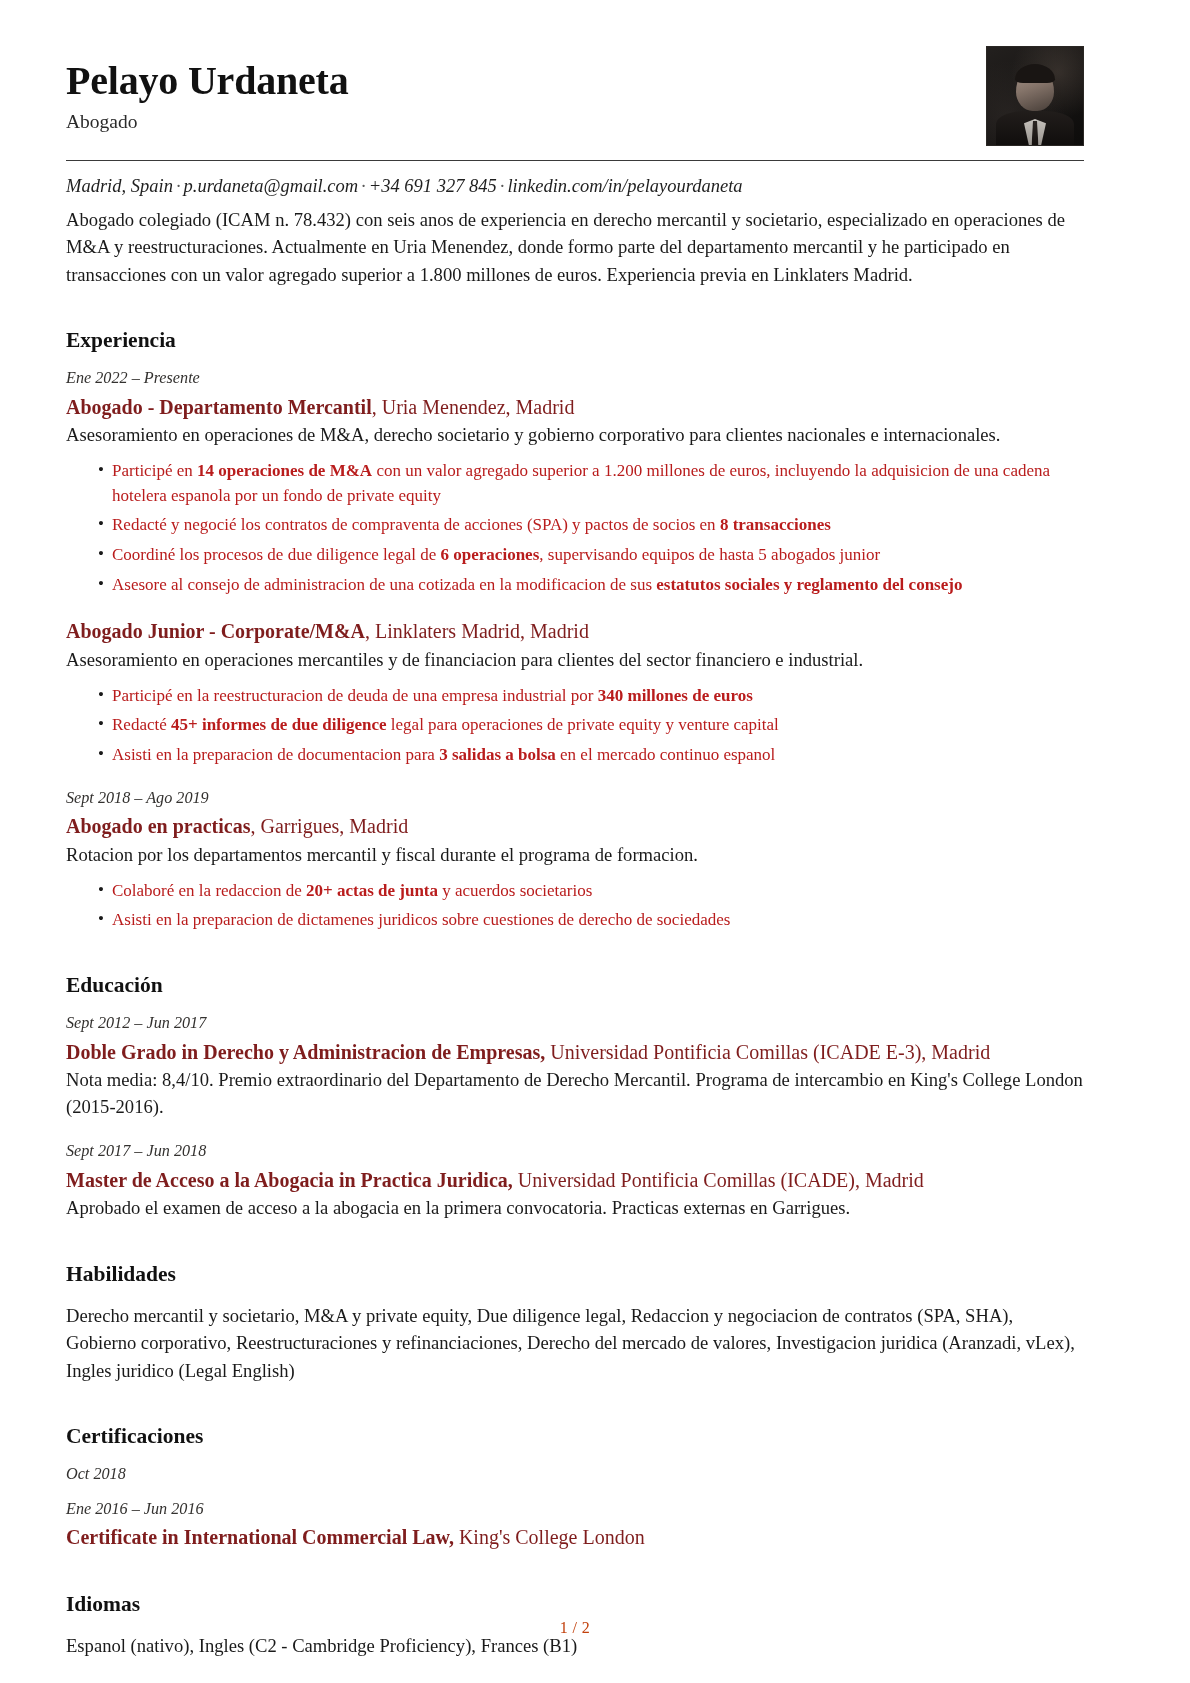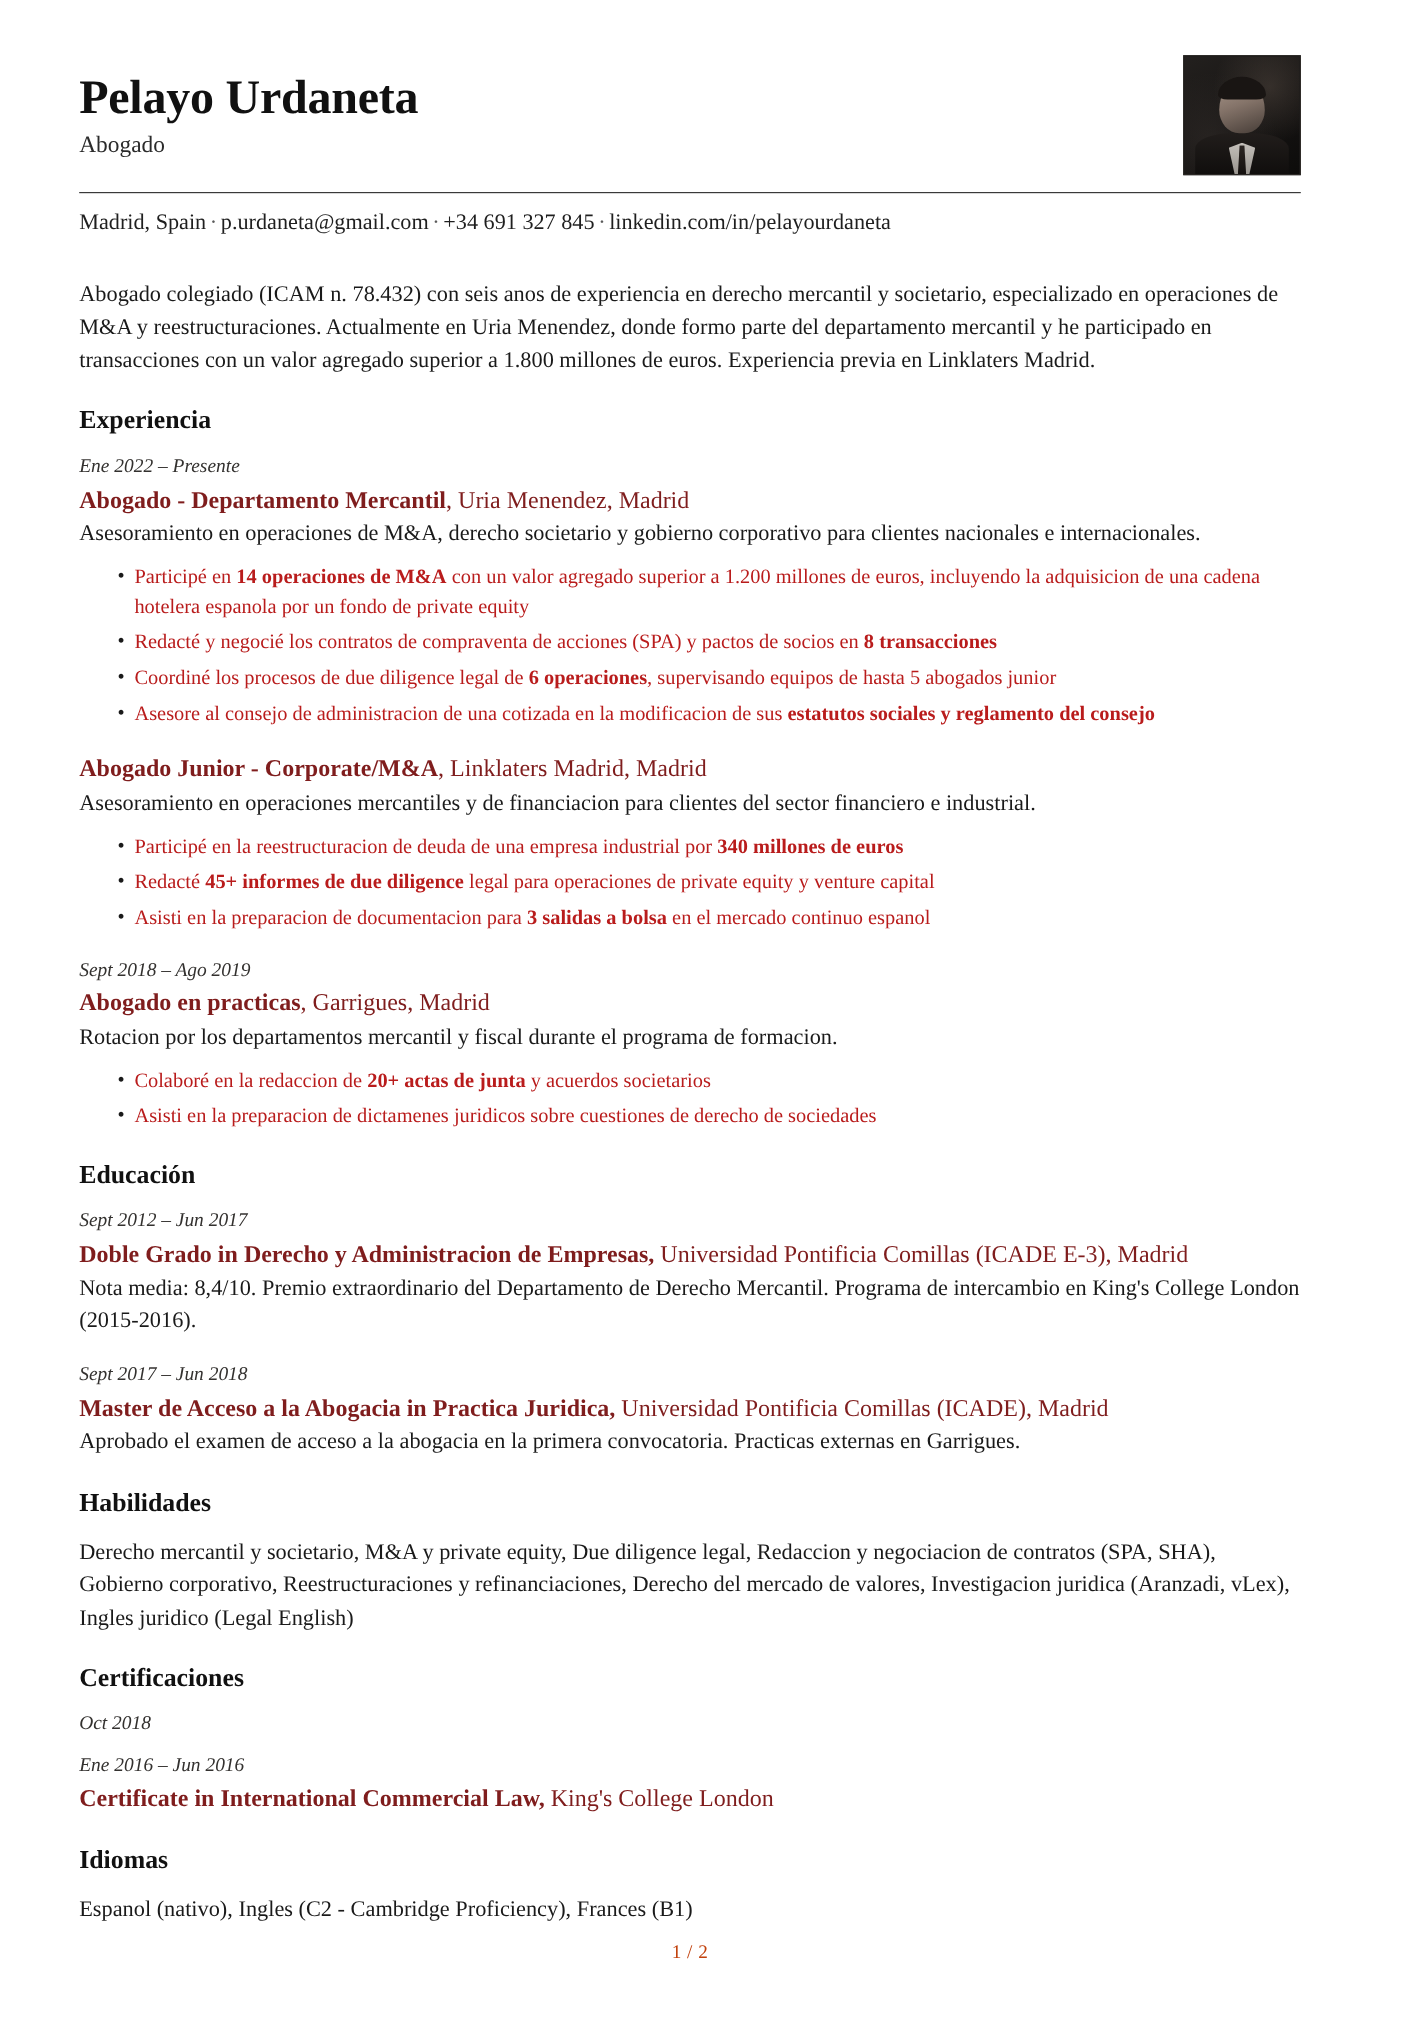--- a/index.html
+++ b/index.html
@@ -119,33 +119,34 @@
     border-top: 1.6px solid #3a3a3a;
     margin: 14px 0 0 0;
   }
 
   .contact {
     font-size: 18.5px;
     line-height: 1.3;
     margin-top: 13px;
     color: #1f1f1f;
     white-space: nowrap;
+    font-style: italic;
   }
   .sep { color: #5a5a5a; padding: 0 3px; }
 
   .summary {
     font-size: 18.6px;
     line-height: 1.47;
-    margin-top: 34px;
+    margin-top: 8px;
     text-align: left;
     color: #1a1a1a;
   }
 
   
-  .section { margin-top: 24px; font-family: Liberation Serif, serif; }
+  .section { margin-top: 40px; font-family: Liberation Serif, serif; }
   .section-title {
     font-size: 21.5px;
     font-weight: bold;
     color: #111111;
     margin: 0 0 14px 0;
     line-height: 1.2;
   }
   .entry { margin-bottom: 20px; }
   .entry:last-child { margin-bottom: 0; }
   .entry-date {

